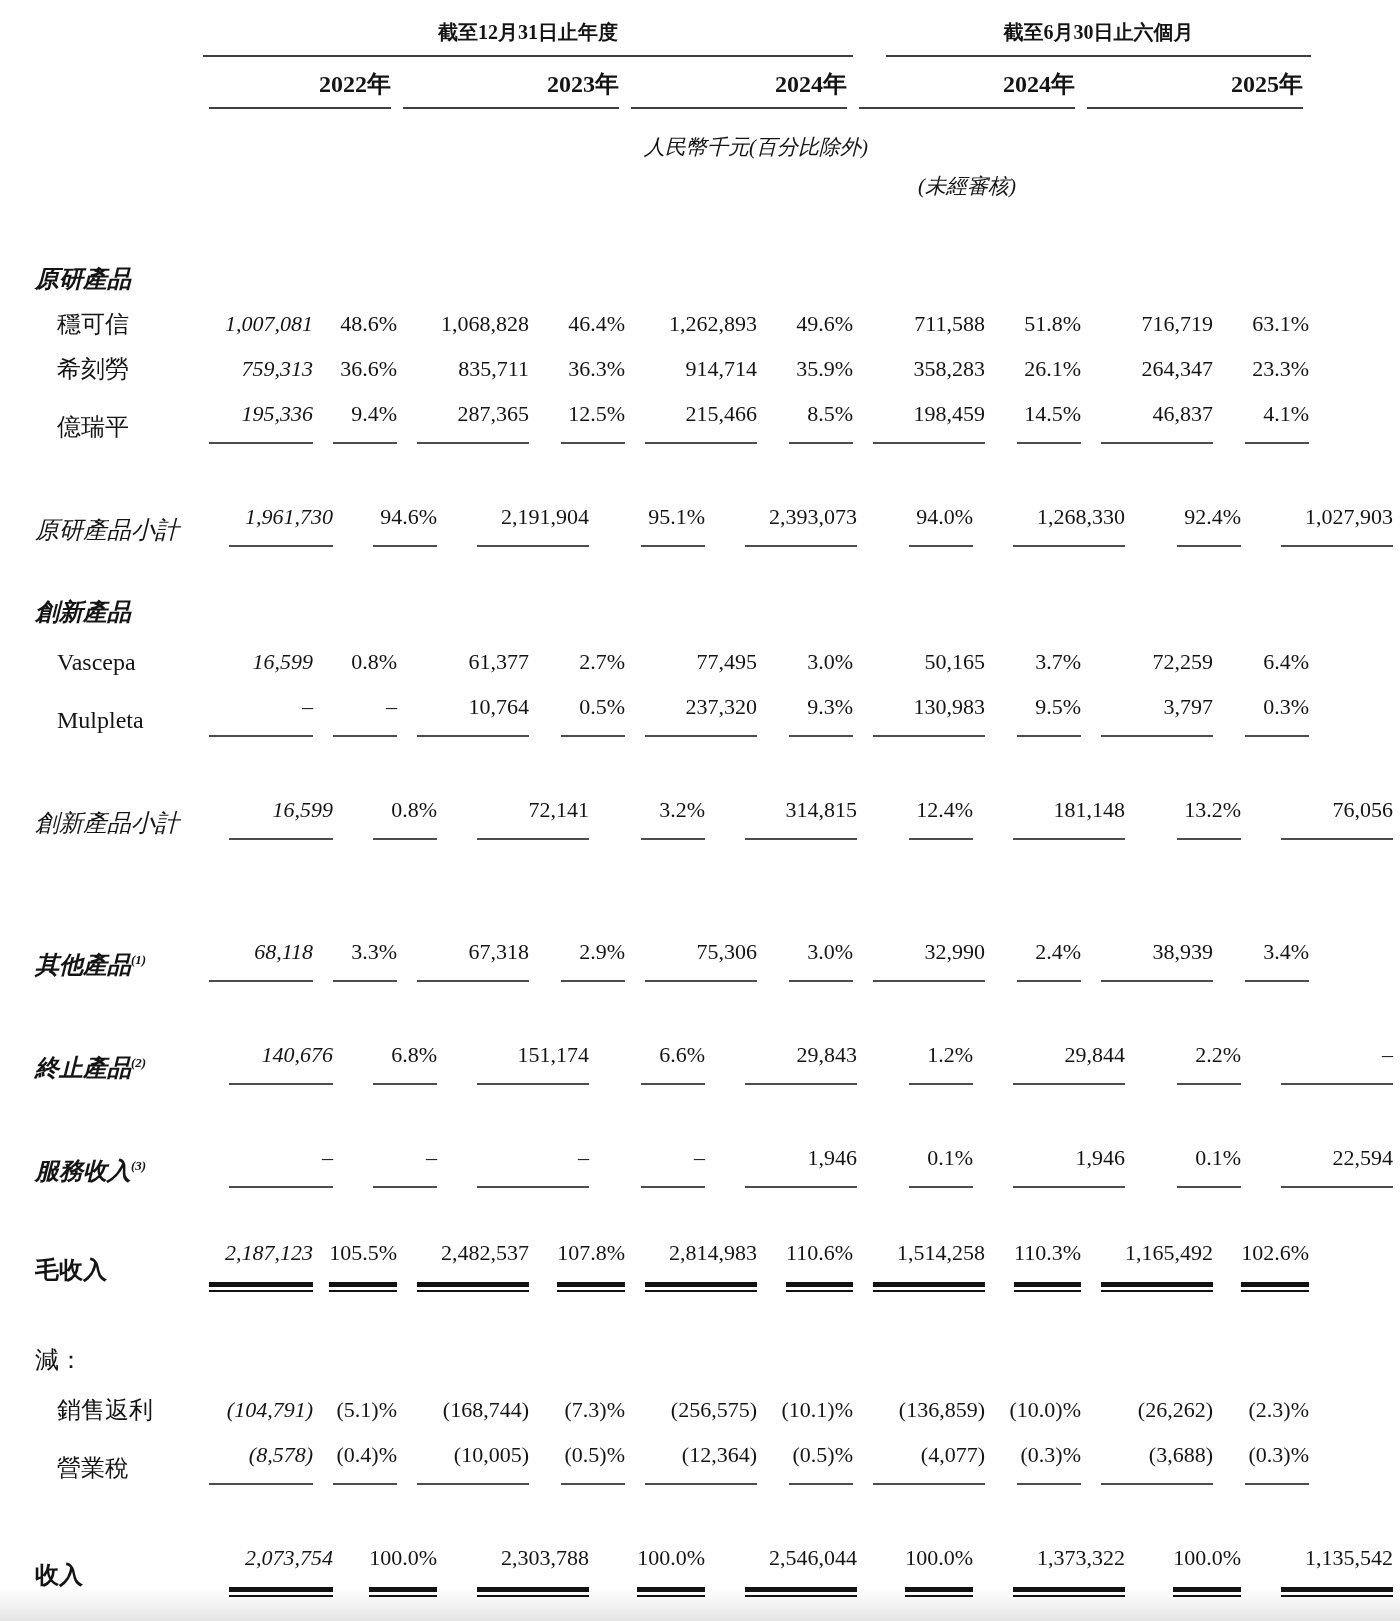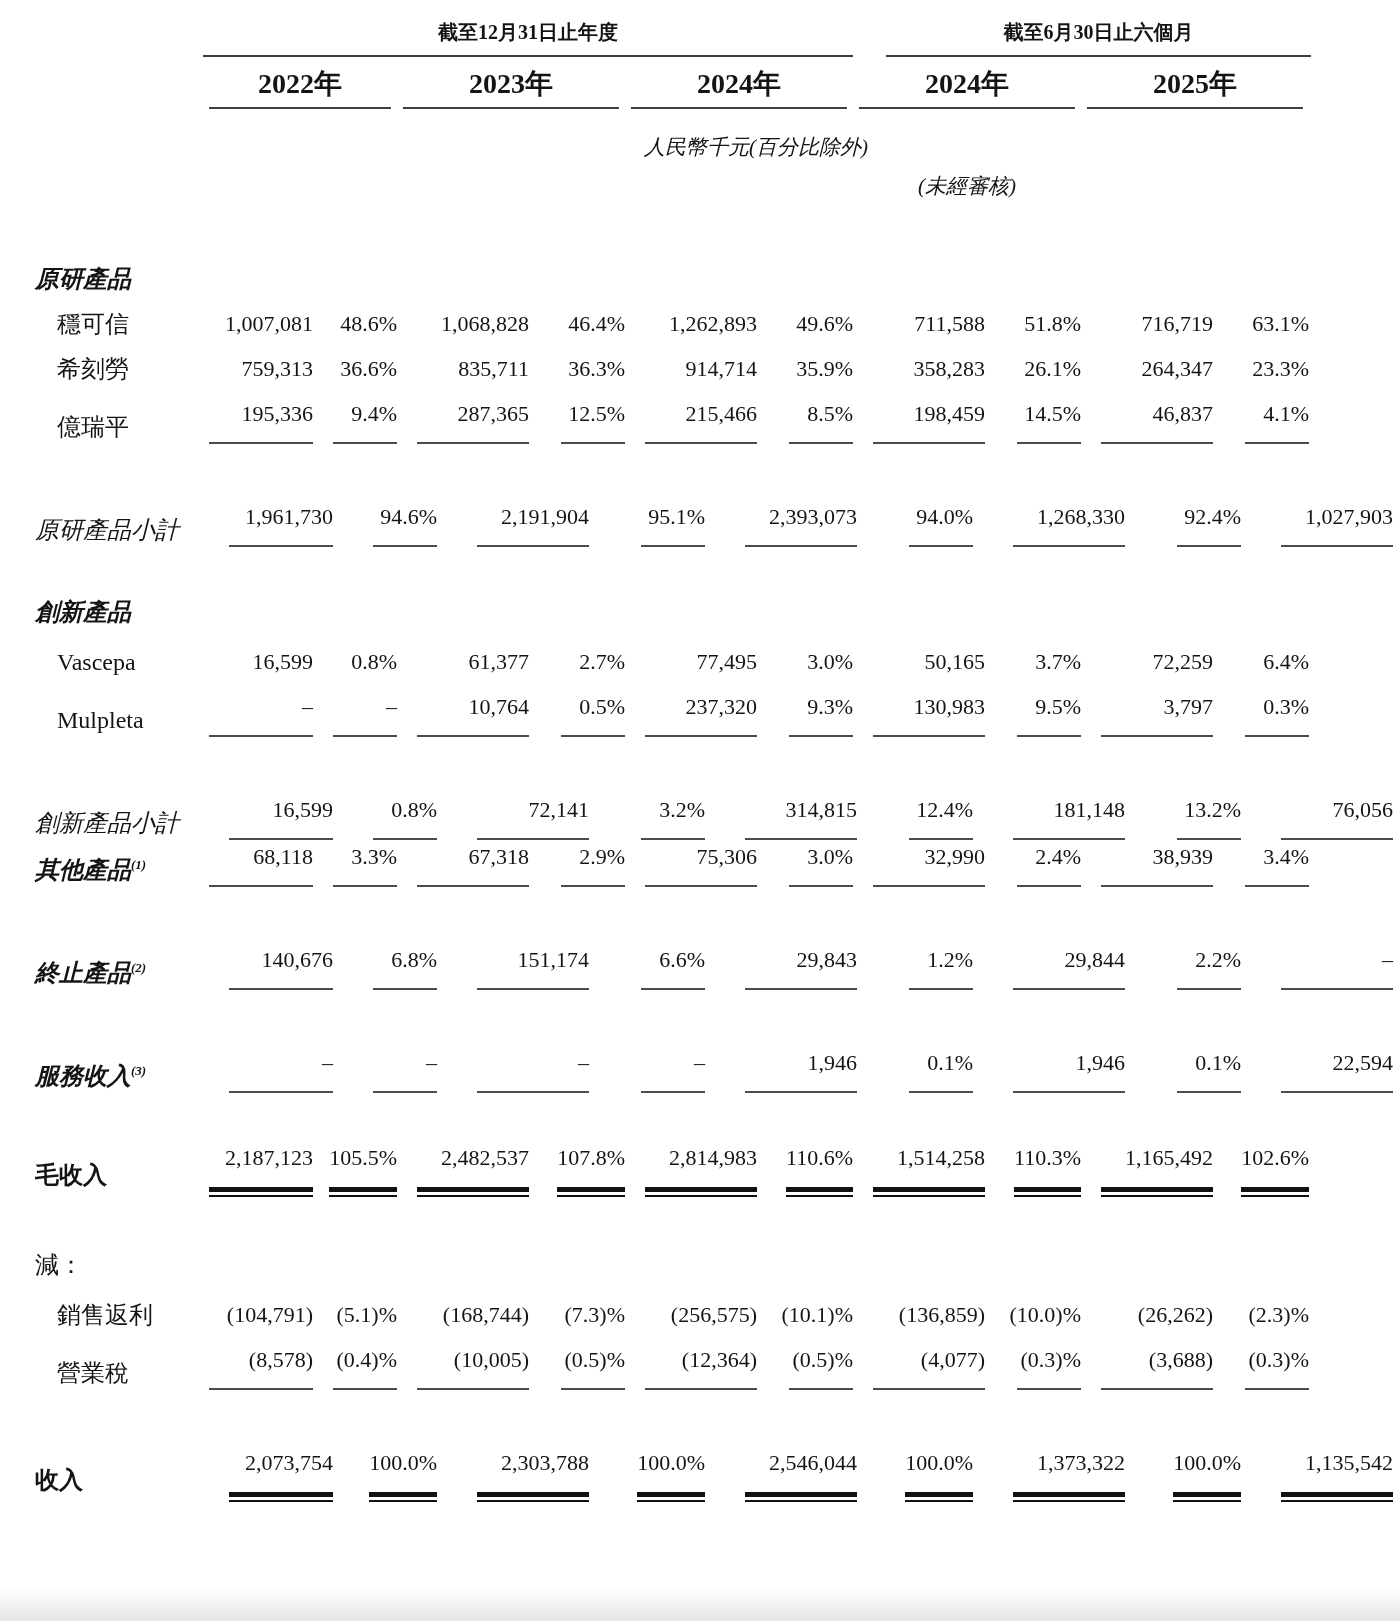--- a/index.html
+++ b/index.html
@@ -19,36 +19,36 @@
   .hrow1{display:flex;align-items:flex-end;}
   .hspacer{width:168px;flex:0 0 auto;}
   .hgroup{flex:0 0 auto;text-align:center;font-weight:700;font-size:20px;
           padding:6px 0 9px 0;border-bottom:2.5px solid #3f3f3f;line-height:28px;}
   .g1{width:650px;}
   .g2{width:425px;margin-left:33px;}
   .hrow2{display:flex;margin-top:13px;}
   .ycell{flex:0 0 auto;}
   .yc0{width:194px;}
   .ycn{width:228px;}
-  .ycell .yin{display:block;margin:0 6px;text-align:center;font-weight:700;
-              font-size:28px;line-height:28px;padding-bottom:9px;
+  .ycell .yin{display:block;margin:0 6px;text-align:right;font-weight:700;
+              font-size:24px;line-height:28px;padding-bottom:9px;
               border-bottom:2.5px solid #3f3f3f;}
   .hrow3{margin-left:168px;width:1106px;margin-top:24px;text-align:center;
          font-style:italic;font-size:21px;line-height:28px;}
   .hrow4{margin-left:818px;width:228px;margin-top:11px;text-align:center;
          font-style:italic;font-size:21px;line-height:28px;}
 
   
   .tbody{margin-top:0;}
   .row{display:flex;align-items:flex-end;}
   .c{flex:0 0 auto;}
   .label{width:168px;font-size:24px;line-height:34px;white-space:nowrap;}
   .label sup{font-size:13px;font-style:italic;line-height:0;}
   .ncol{text-align:right;font-size:22px;line-height:34px;}
-  .c0{width:110px;} .c1{width:84px;}
+  .c0{width:110px;font-style:italic;} .c1{width:84px;}
   .c2,.c4,.c6,.c8{width:132px;}
   .c3,.c5,.c7,.c9{width:96px;}
   .n{display:inline-block;text-align:right;}
   .c0 .n{min-width:104px;}
   .c2 .n,.c4 .n,.c6 .n,.c8 .n{min-width:112px;}
   .c1 .n,.c3 .n,.c5 .n,.c7 .n,.c9 .n{min-width:64px;}
 
   
   .rule-single .n{border-bottom:2px solid #4d4d4d;padding-bottom:11px;}
   .rule-double .n{border-bottom:5px solid #121212;padding-bottom:12px;position:relative;}
@@ -61,21 +61,21 @@
   .kind-subtotal .label-text{font-style:italic;}
   .kind-total .label-text{font-weight:700;}
   .kind-item .label{padding-left:22px;width:146px;}
 
   
   .space-s1{margin-top:11px;}
   .space-s2{margin-top:16px;}
   .space-s3{margin-top:48px;}
   .space-s4{margin-top:56px;gap:20px;}
   .space-s5{margin-top:62px;}
-  .space-s6{}
+  .space-s6{margin-top:95px;}
 </style>
 </head>
 <body>
 
 <div class="sheet">
 
   <div class="hrow1">
     <div class="hspacer"></div>
     <div class="hgroup g1">截至12月31日止年度</div>
     <div class="hgroup g2">截至6月30日止六個月</div>

